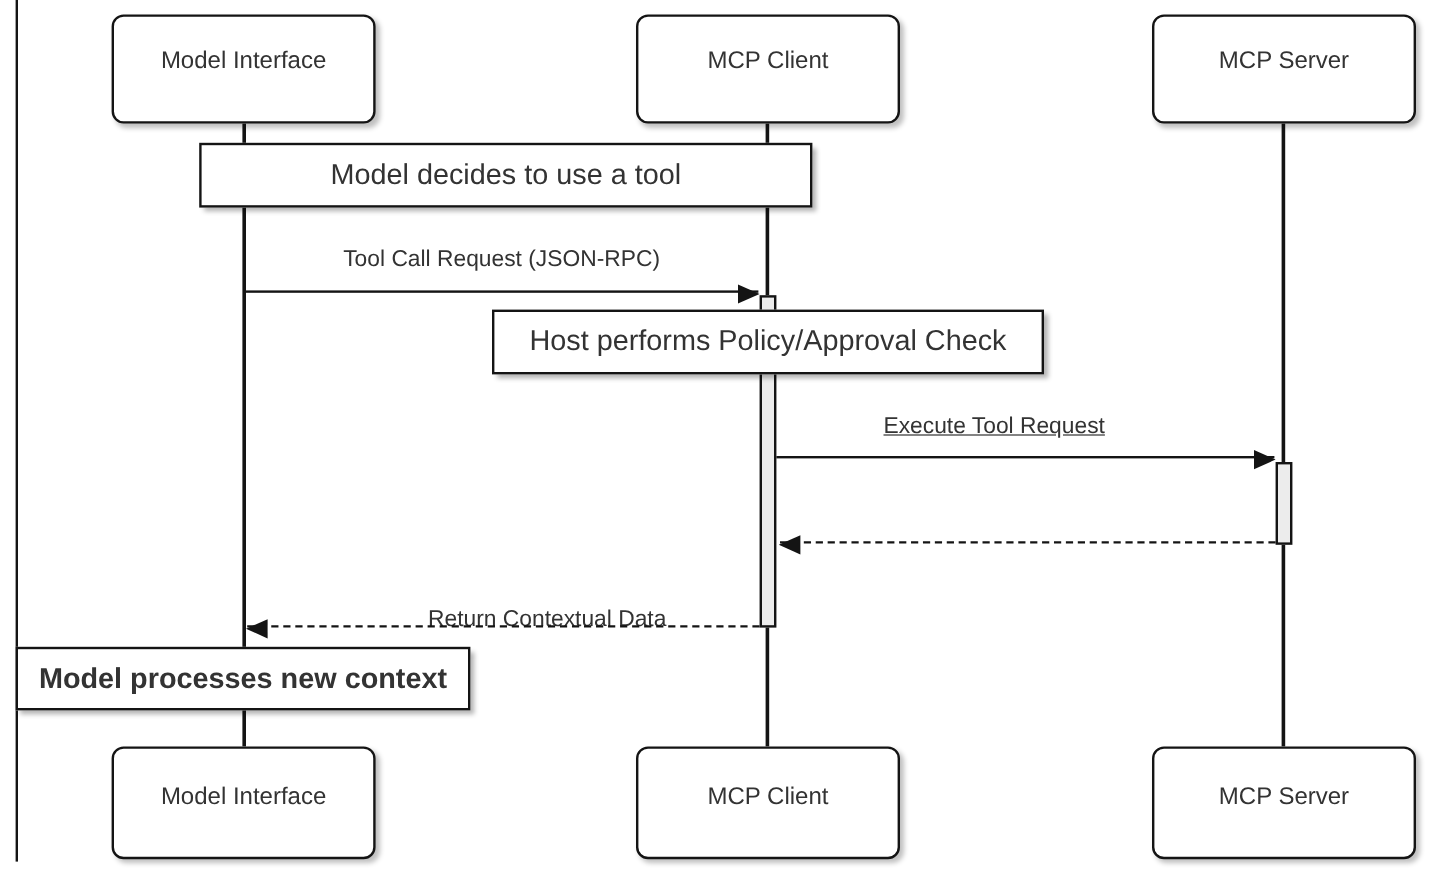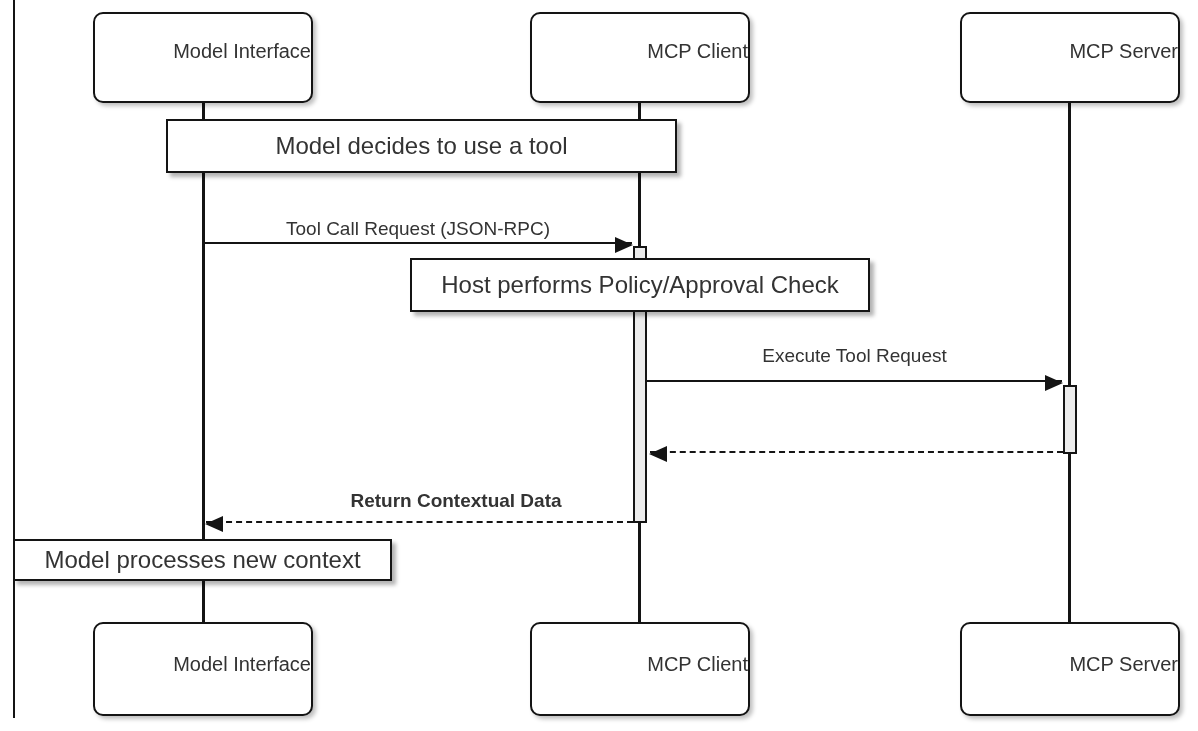--- a/index.html
+++ b/index.html
@@ -39,21 +39,21 @@
     background:var(--activation-fill);
     border:2px solid var(--line);
     z-index:3;
   }
   .participant{
     position:absolute;
     height:91px;
     background:var(--box-fill);
     border:2px solid var(--line);
     border-radius:10px;
-    text-align:right;
+    text-align:center;
     font-size:20px;
     line-height:26px;
     padding-top:24px;
     box-shadow:3px 3px 4px rgba(0,0,0,0.25);
     z-index:6;
   }
   .participant.bottom{
     height:94px;
     padding-top:27px;
   }
@@ -108,46 +108,46 @@
 
   <div class="frame-line" style="left:13px; top:0; width:2px; height:718px;"></div>
 
   <div class="lifeline" style="left:202px; top:103px; height:519px;"></div>
   <div class="lifeline" style="left:638px; top:103px; height:519px;"></div>
   <div class="lifeline" style="left:1068px; top:103px; height:519px;"></div>
 
   <div class="activation" style="left:633px; top:246px; height:277px;"></div>
   <div class="activation" style="left:1063px; top:385px; height:69px;"></div>
 
-  <div class="msg-label" style="left:204px; width:428px; top:216px;">Tool Call Request (JSON-RPC)</div>
+  <div class="msg-label" style="left:204px; width:428px; top:204px;">Tool Call Request (JSON-RPC)</div>
   <div class="msg-line solid" style="left:204px; top:242px; width:428px;">
     <span class="arrowhead right"></span>
   </div>
 
-  <div class="msg-label" style="left:647px; width:415px; top:343px;">Execute Tool Request</div>
+  <div class="msg-label" style="left:621px; width:415px; top:343px;text-decoration:underline;">Execute Tool Request</div>
   <div class="msg-line solid" style="left:647px; top:380px; width:415px;">
     <span class="arrowhead right"></span>
   </div>
 
   <div class="msg-line dashed" style="left:650px; top:451px; width:413px;">
     <span class="arrowhead left"></span>
   </div>
 
-  <div class="msg-label" style="left:206px; width:500px; top:488px;font-weight:bold;">Return Contextual Data</div>
+  <div class="msg-label" style="left:206px; width:500px; top:504px;">Return Contextual Data</div>
   <div class="msg-line dashed" style="left:206px; top:521px; width:427px;">
     <span class="arrowhead left"></span>
   </div>
 
   <div class="note" style="left:166px; top:119px; width:511px; height:54px;">
     <span>Model decides to use a tool</span>
   </div>
   <div class="note" style="left:410px; top:258px; width:460px; height:54px;">
     <span>Host performs Policy/Approval Check</span>
   </div>
-  <div class="note" style="left:13px; top:539px; width:379px; height:42px;">
+  <div class="note" style="left:13px; top:539px; width:379px; height:53px;font-weight:bold;">
     <span>Model processes new context</span>
   </div>
 
   <div class="participant" style="left:93px; top:12px; width:220px;">
     <span>Model Interface</span>
   </div>
   <div class="participant" style="left:530px; top:12px; width:220px;">
     <span>MCP Client</span>
   </div>
   <div class="participant" style="left:960px; top:12px; width:220px;">

